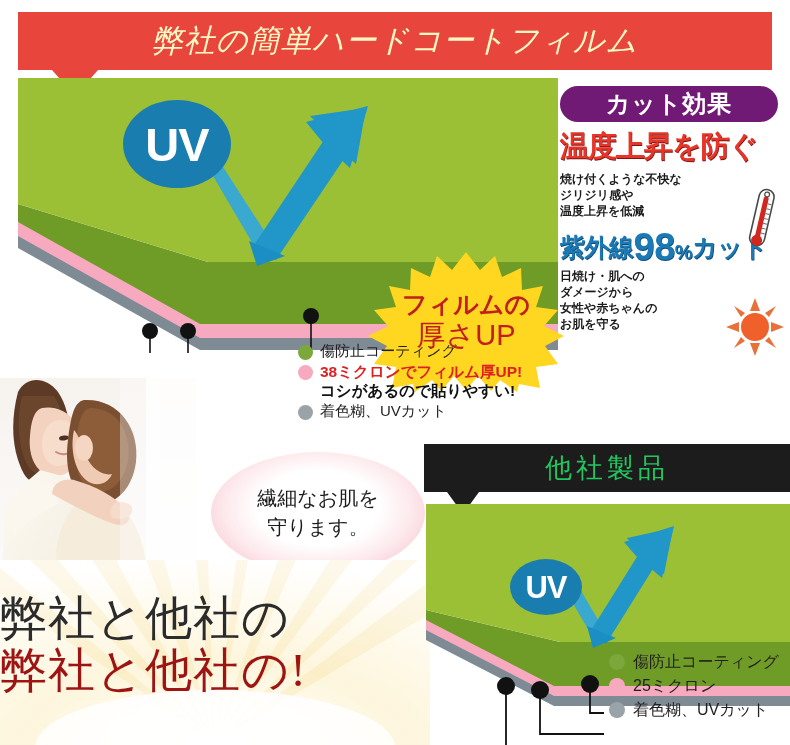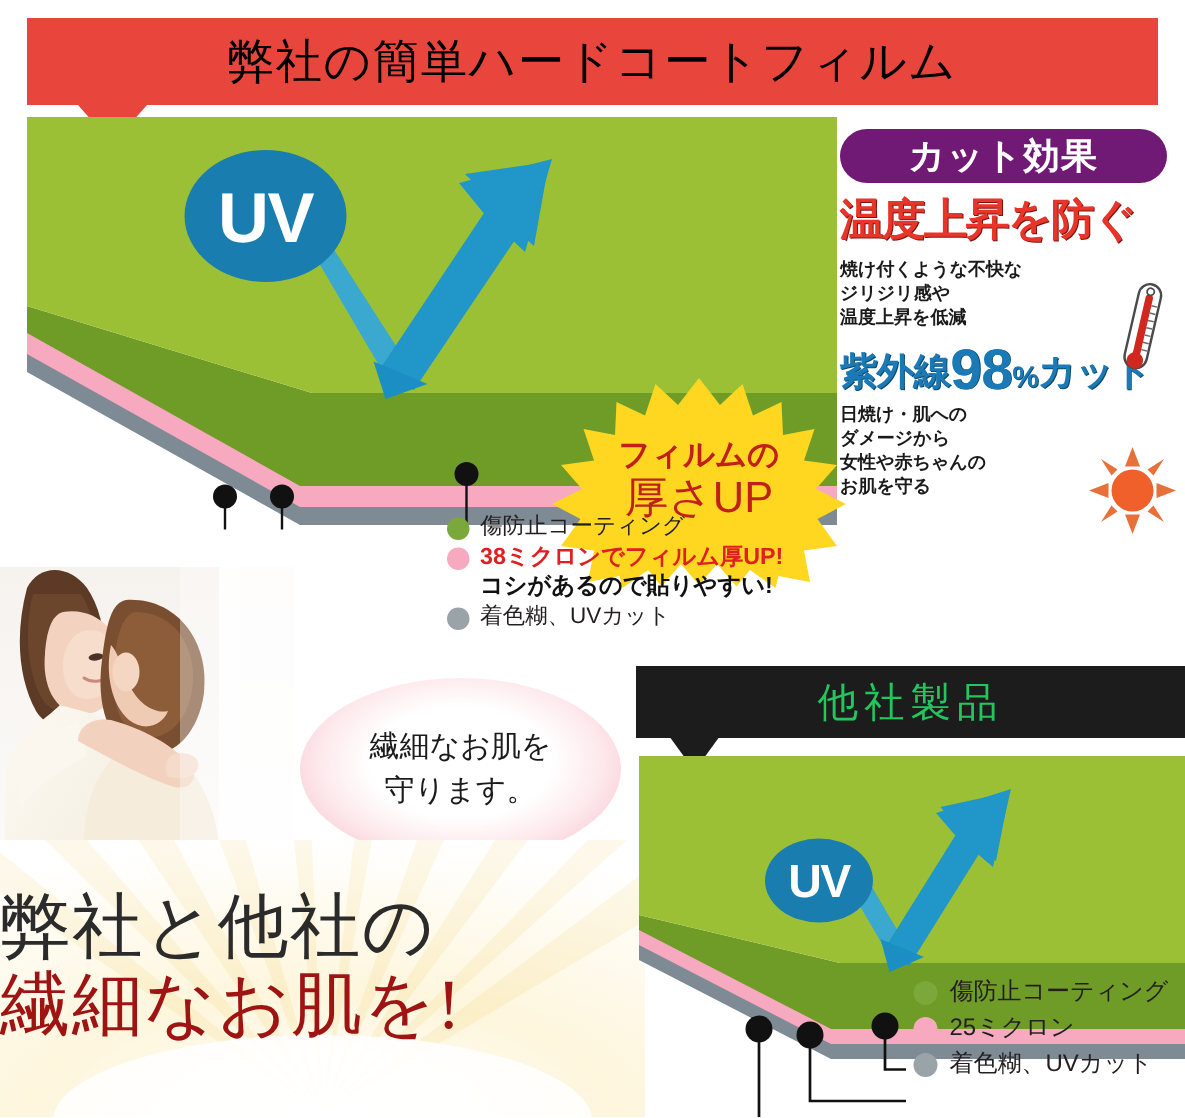--- a/index.html
+++ b/index.html
@@ -11,23 +11,24 @@
   }
   #root{position:relative;width:790px;height:745px;overflow:hidden;background:#fff;}
 
   
   .top-banner{
     position:absolute;left:18px;top:12px;width:754px;height:58px;
     background:#e8453c;
     display:flex;align-items:center;justify-content:center;
   }
   .top-banner-title{
-    color:#000000;font-size:31px;letter-spacing:1px;
+    color:#fef9c3;font-size:31px;letter-spacing:1px;
     font-family:"Liberation Sans","DejaVu Sans",sans-serif;
     white-space:nowrap;
+    font-style:italic;
   }
   .top-banner-tail{
     position:absolute;left:52px;top:70px;
     width:0;height:0;
     border-left:23px solid transparent;
     border-right:23px solid transparent;
     border-top:26px solid #e8453c;
   }
 
   
@@ -46,21 +47,21 @@
 
   
   .burst{
     position:absolute;left:358px;top:172px;width:196px;height:142px;
   }
   .burst-text{
     position:absolute;left:0;top:0;width:196px;height:142px;
     display:flex;flex-direction:column;align-items:center;justify-content:center;
     z-index:2;
   }
-  .burst-line1{color:#c01f1a;font-size:21px;font-weight:bold;line-height:1.15;}
+  .burst-line1{color:#c01f1a;font-size:25px;font-weight:bold;line-height:1.15;}
   .burst-line2{color:#c01f1a;font-size:29px;font-weight:normal;line-height:1.15;}
 
   
   .callouts-main{position:absolute;left:298px;top:342px;width:260px;}
   .callout-row{display:flex;align-items:flex-start;margin-bottom:1px;}
   .dot{
     width:15px;height:15px;border-radius:50%;flex:0 0 15px;margin-top:3px;margin-right:7px;
   }
   .dot-green{background:#7aa83a;}
   .dot-pink{background:#f7a9c0;}
@@ -94,21 +95,21 @@
   .thermo{position:absolute;right:4px;top:100px;}
   .sun{position:absolute;right:2px;top:212px;}
 
   
   .photo{
     position:absolute;left:0px;top:378px;width:196px;height:292px;overflow:hidden;
   }
 
   
   .oval{
-    position:absolute;left:200px;top:452px;width:214px;height:122px;
+    position:absolute;left:211px;top:452px;width:214px;height:122px;
     border-radius:50%;
     background:radial-gradient(ellipse at 50% 46%, #ffffff 0%, #ffffff 40%, #fde9ec 62%, #f8cdd5 82%, rgba(248,205,213,0) 100%);
     display:flex;flex-direction:column;align-items:center;justify-content:center;
   }
   .oval-line{font-size:20px;color:#1b1b1b;line-height:1.45;}
 
   
   .sunburst-wrap{position:absolute;left:0;top:560px;width:430px;height:185px;overflow:hidden;}
   .headline{
     position:absolute;left:0;top:594px;width:430px;
@@ -346,21 +347,21 @@
         <polygon points="215,182 330,0 352,0"></polygon>
         <polygon points="215,182 392,0 418,0"></polygon>
         <polygon points="215,182 442,12 470,30"></polygon>
       </g>
       <rect width="430" height="185" fill="url(#glow)" opacity="0.72"></rect>
       <ellipse cx="215" cy="188" rx="180" ry="58" fill="#ffffff" opacity="0.85"></ellipse>
     </svg>
   </div>
   <div class="headline">
     <div class="headline-l1">弊社と他社の</div>
-    <div class="headline-l2">繊細なお肌を!</div>
+    <div class="headline-l2">弊社と他社の!</div>
   </div>
 
   <div class="comp-panel">
     <div class="comp-bar">
       <span class="comp-bar-label">他社製品</span>
     </div>
     <div class="comp-bar-tail"></div>
 
     <svg class="comp-film" width="366" height="251" viewBox="0 0 366 251">
 

